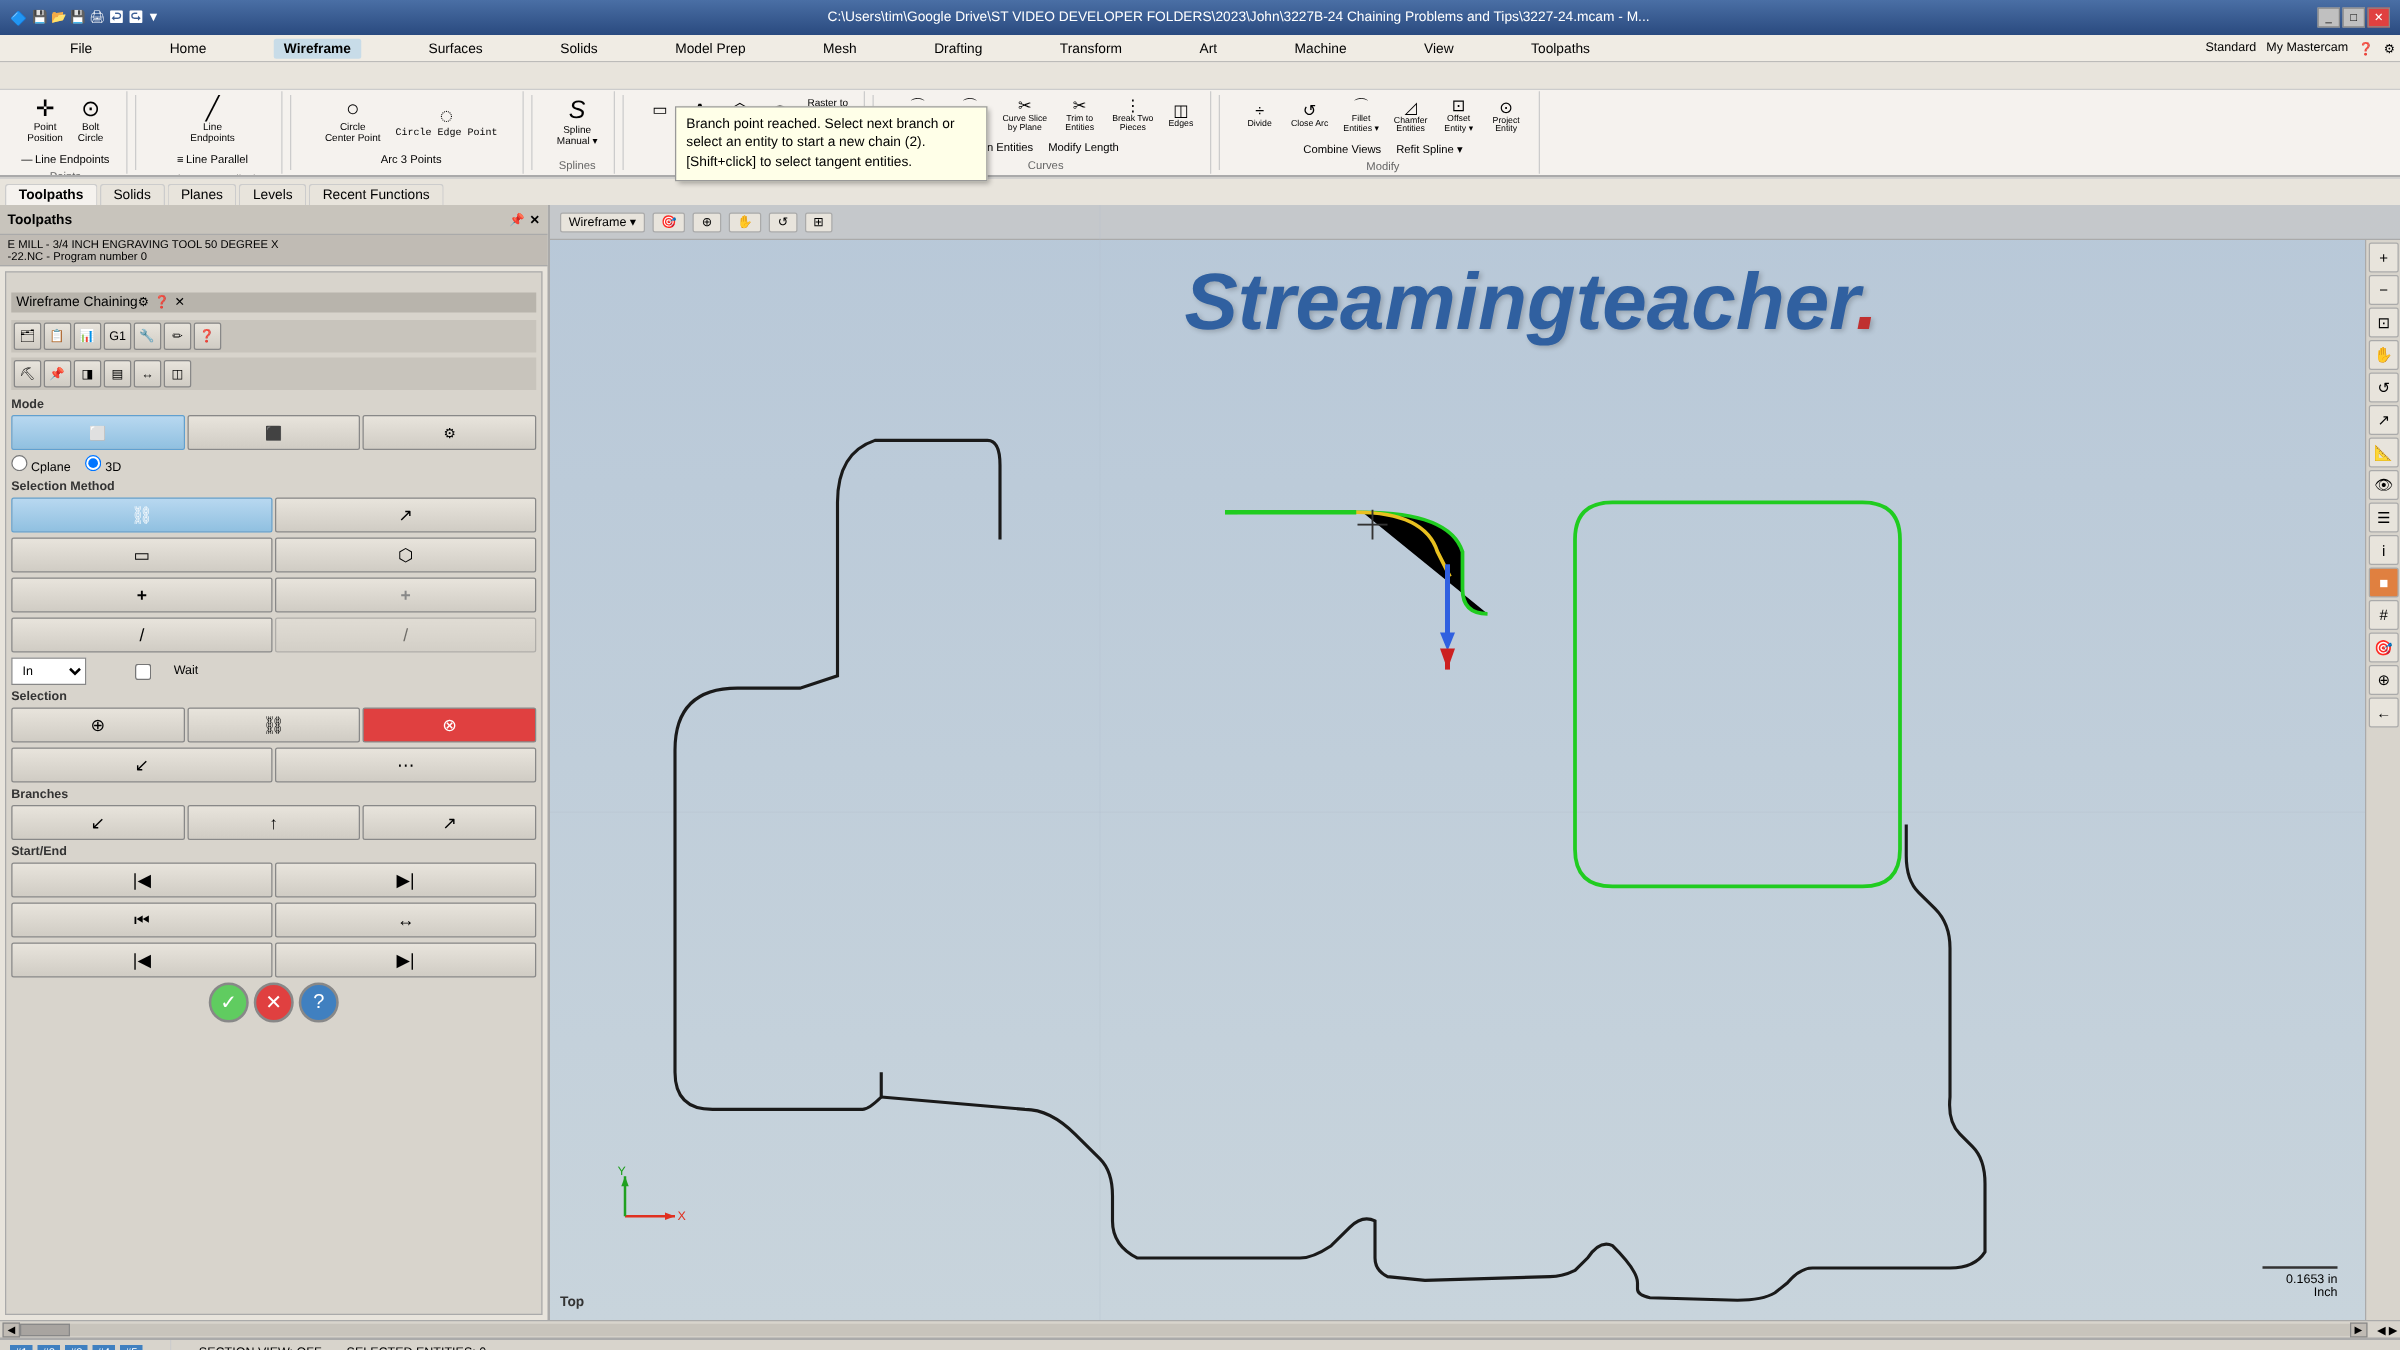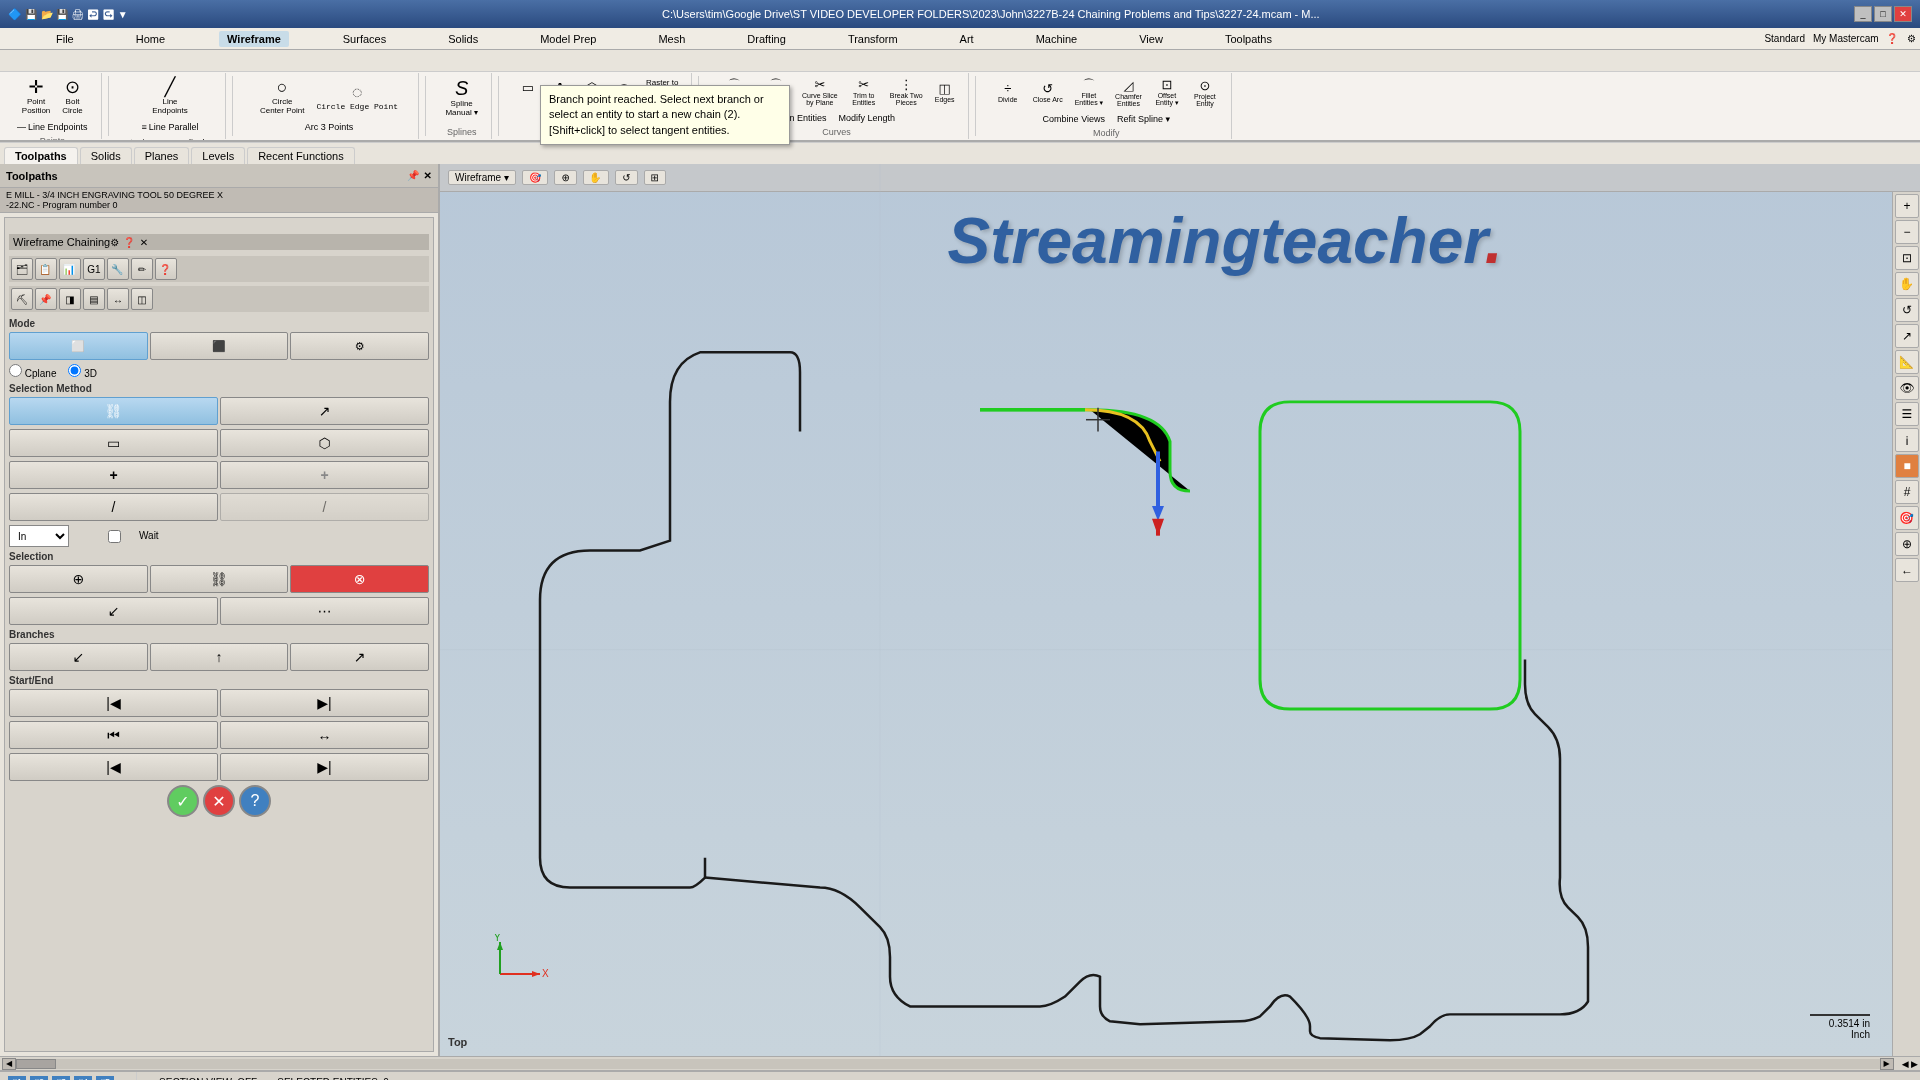--- a/index.html
+++ b/index.html
@@ -782,21 +782,21 @@
         <line x1="30" y1="40" x2="30" y2="8" stroke="#20a020" stroke-width="2"></line>
         <polygon points="30,8 27,16 33,16" fill="#20a020"></polygon>
         <text x="24" y="7" font-size="10" fill="#20a020">Y</text>
       </svg>
     </div>
 
     <div id="view-label">Top</div>
 
     <div id="scale-bar">
       <div style="border-top:2px solid #333; width:60px; display:inline-block;"></div>
-      <div>0.3514 in</div>
+      <div>0.1653 in</div>
       <div>Inch</div>
     </div>
 
     <div id="right-tools">
       <div class="rt-btn">+</div>
       <div class="rt-btn">−</div>
       <div class="rt-btn">⊡</div>
       <div class="rt-btn">✋</div>
       <div class="rt-btn">↺</div>
       <div class="rt-btn">↗</div>

